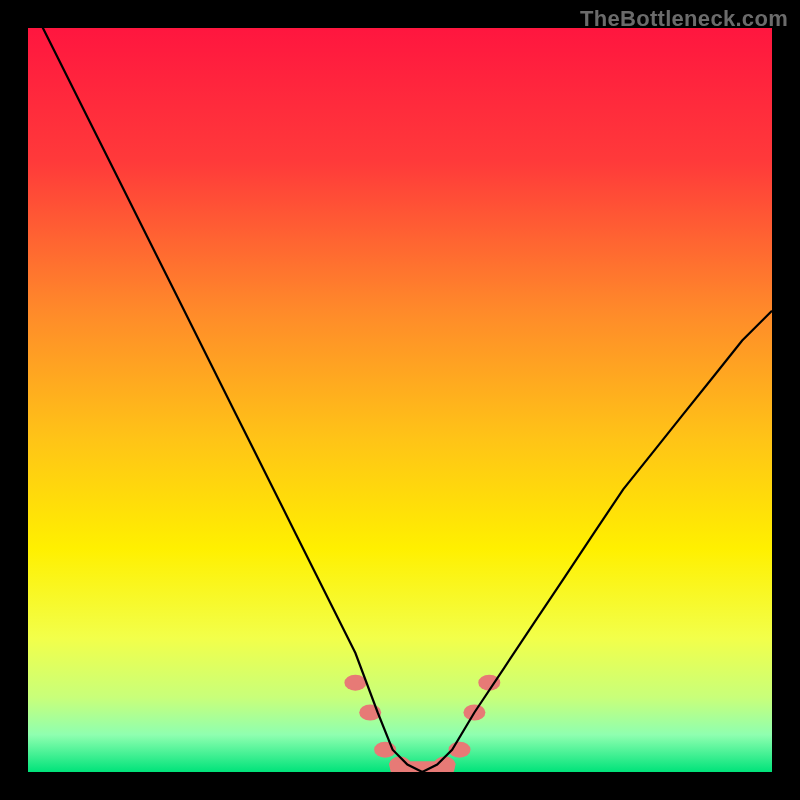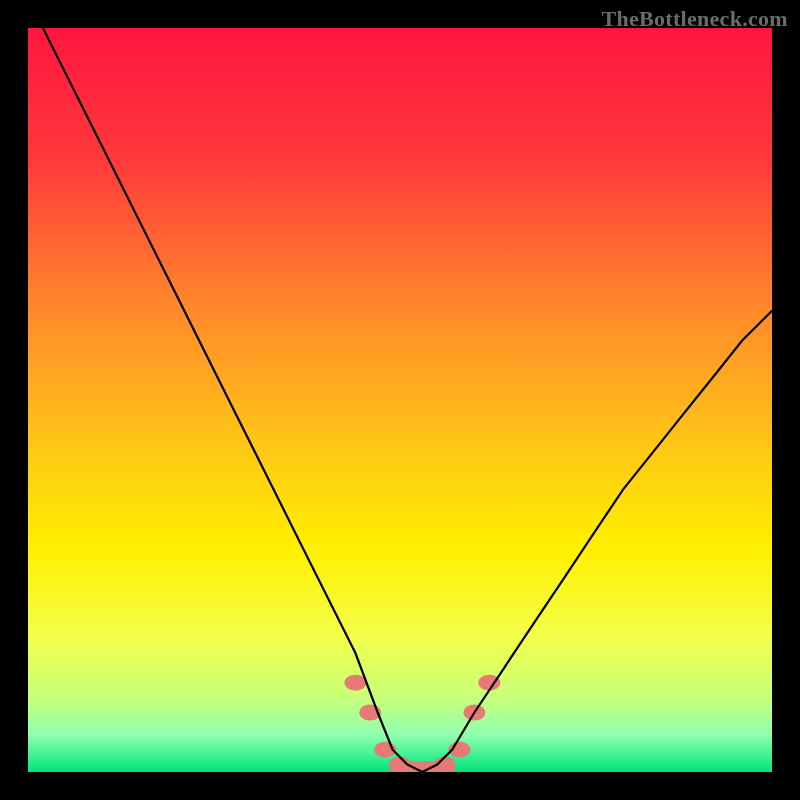--- a/index.html
+++ b/index.html
@@ -1,17 +1,17 @@
 <!DOCTYPE html>
 <html><head>
 <meta charset="utf-8">
 <style>
 html,body{margin:0;padding:0;width:800px;height:800px;overflow:hidden;background:#000}
 .wrap{position:relative;width:800px;height:800px;background:#000}
-.attribution{position:absolute;top:6px;right:12px;font-family:Liberation Serif, serif;font-size:22px;font-weight:700;color:#6b6b6b;letter-spacing:0.3px}
+.attribution{position:absolute;top:6px;right:12px;font-family:Liberation Sans, sans-serif;font-size:22px;font-weight:700;color:#6b6b6b;letter-spacing:0.3px}
 svg{position:absolute;top:0;left:0}
 </style>
 </head>
 <body>
 <div class="wrap">
 
 <svg width="800" height="800" viewBox="0 0 800 800">
   <defs>
     <linearGradient id="bg" x1="0" y1="0" x2="0" y2="1">
           <stop offset="0%" stop-color="#ff163f"></stop>

